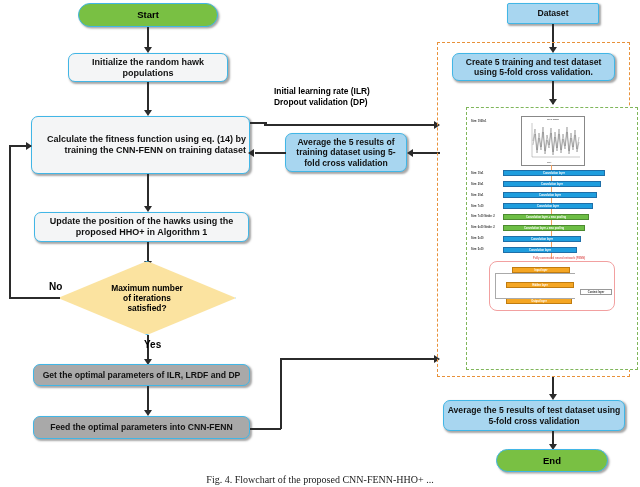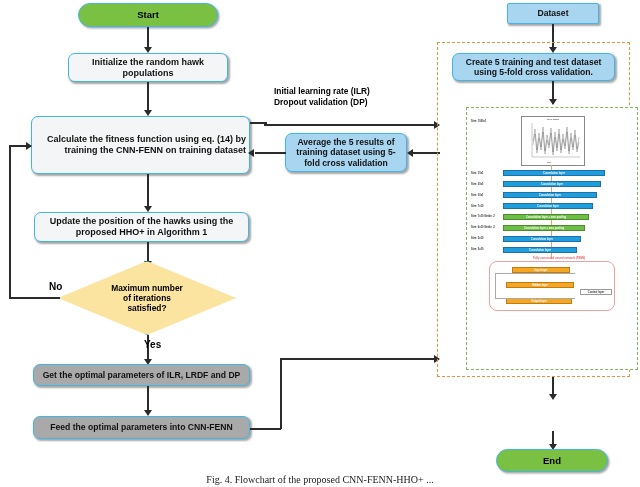--- a/index.html
+++ b/index.html
@@ -270,20 +270,23 @@
         <div class="face"></div>
           <div class="txt">Context layer</div>
       </div>
       <div class="fnn-conn" style="left:5px;top:11px;width:80px;height:26px;border-right:none;"></div>
     </div>
   </div>
 
   <div class="ln v" style="left:552px;top:377px;height:21px;"></div>
   <div class="arrow down" style="left:549px;top:394px;"></div>
 
+  <div class="node proc-blue" style="left:443px;top:400px;width:182px;height:31px;">
+    <span>Average the 5 results of test dataset using 5-fold cross validation</span>
+  </div>
 
   <div class="ln v" style="left:552px;top:431px;height:17px;"></div>
   <div class="arrow down" style="left:549px;top:444px;"></div>
 
   <div class="node term" style="left:496px;top:449px;width:112px;height:23px;">
     <span>End</span>
   </div>
 
   <div class="caption" style="top:474px;">Fig. 4. Flowchart of the proposed CNN-FENN-HHO+ ...</div>
 </div>

